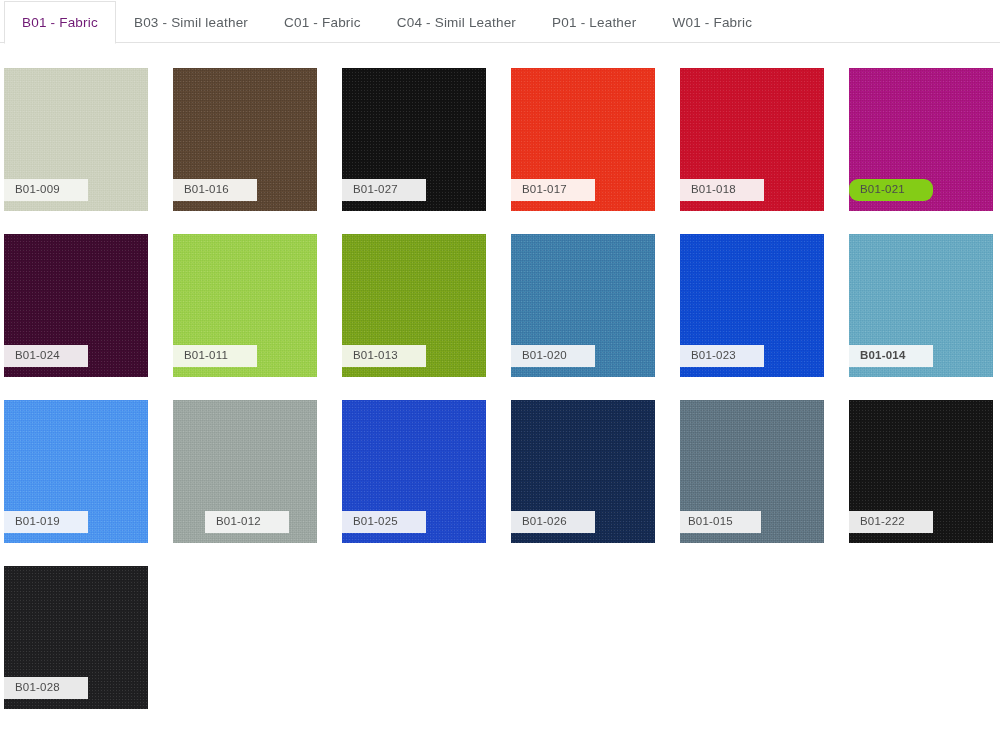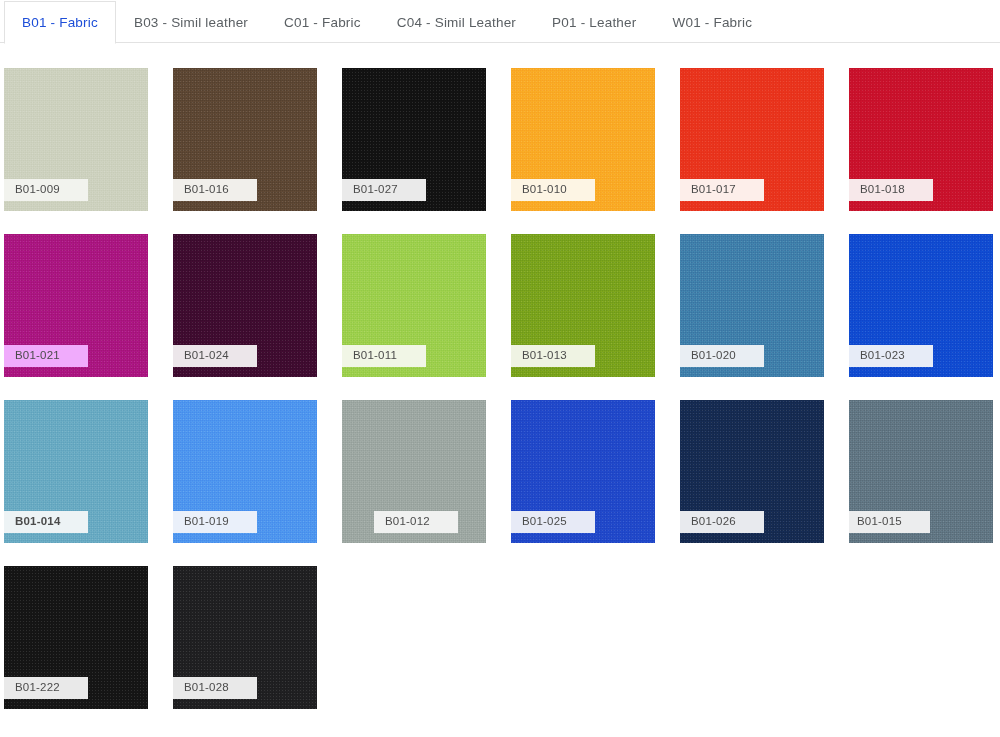--- a/index.html
+++ b/index.html
@@ -53,21 +53,21 @@
     background: transparent;
     border: 1px solid transparent;
     border-bottom: none;
     cursor: pointer;
     position: relative;
   }
   .tab.active {
     background: #ffffff;
     border: 1px solid #e2e2e2;
     border-bottom: 1px solid #ffffff;
-    color: #1d4ed8;
+    color: #701a75;
     z-index: 3;
     margin-bottom: -1px;
     height: 43px;
     line-height: 41px;
   }
 
   
   .grid {
     position: relative;
     padding: 25px 0 0 4px;
@@ -156,42 +156,36 @@
       <div class="tex2"></div>
       <div class="label" style="background: rgb(241, 239, 235);">B01-016</div>
     </div>
     <div class="swatch">
       <div class="swatch-fill" style="background: rgb(17, 17, 17);"></div>
       <div class="tex"></div>
       <div class="tex2"></div>
       <div class="label" style="background: rgb(234, 234, 234);">B01-027</div>
     </div>
     <div class="swatch">
-      <div class="swatch-fill" style="background: rgb(249, 168, 35);"></div>
-      <div class="tex"></div>
-      <div class="tex2"></div>
-      <div class="label" style="background: rgb(253, 245, 228);">B01-010</div>
-    </div>
-    <div class="swatch">
       <div class="swatch-fill" style="background: rgb(232, 50, 27);"></div>
       <div class="tex"></div>
       <div class="tex2"></div>
       <div class="label" style="background: rgb(253, 238, 234);">B01-017</div>
     </div>
     <div class="swatch">
       <div class="swatch-fill" style="background: rgb(200, 16, 42);"></div>
       <div class="tex"></div>
       <div class="tex2"></div>
       <div class="label" style="background: rgb(247, 232, 234);">B01-018</div>
     </div>
     <div class="swatch">
       <div class="swatch-fill" style="background: rgb(168, 20, 126);"></div>
       <div class="tex"></div>
       <div class="tex2"></div>
-      <div class="label" style="background: #f0abfc;">B01-021</div>
+      <div class="label" style="background: #84cc16; border-radius: 9px;">B01-021</div>
     </div>
     <div class="swatch">
       <div class="swatch-fill" style="background: rgb(61, 10, 46);"></div>
       <div class="tex"></div>
       <div class="tex2"></div>
       <div class="label" style="background: rgb(236, 230, 234);">B01-024</div>
     </div>
     <div class="swatch">
       <div class="swatch-fill" style="background: rgb(154, 206, 74);"></div>
       <div class="tex"></div>

